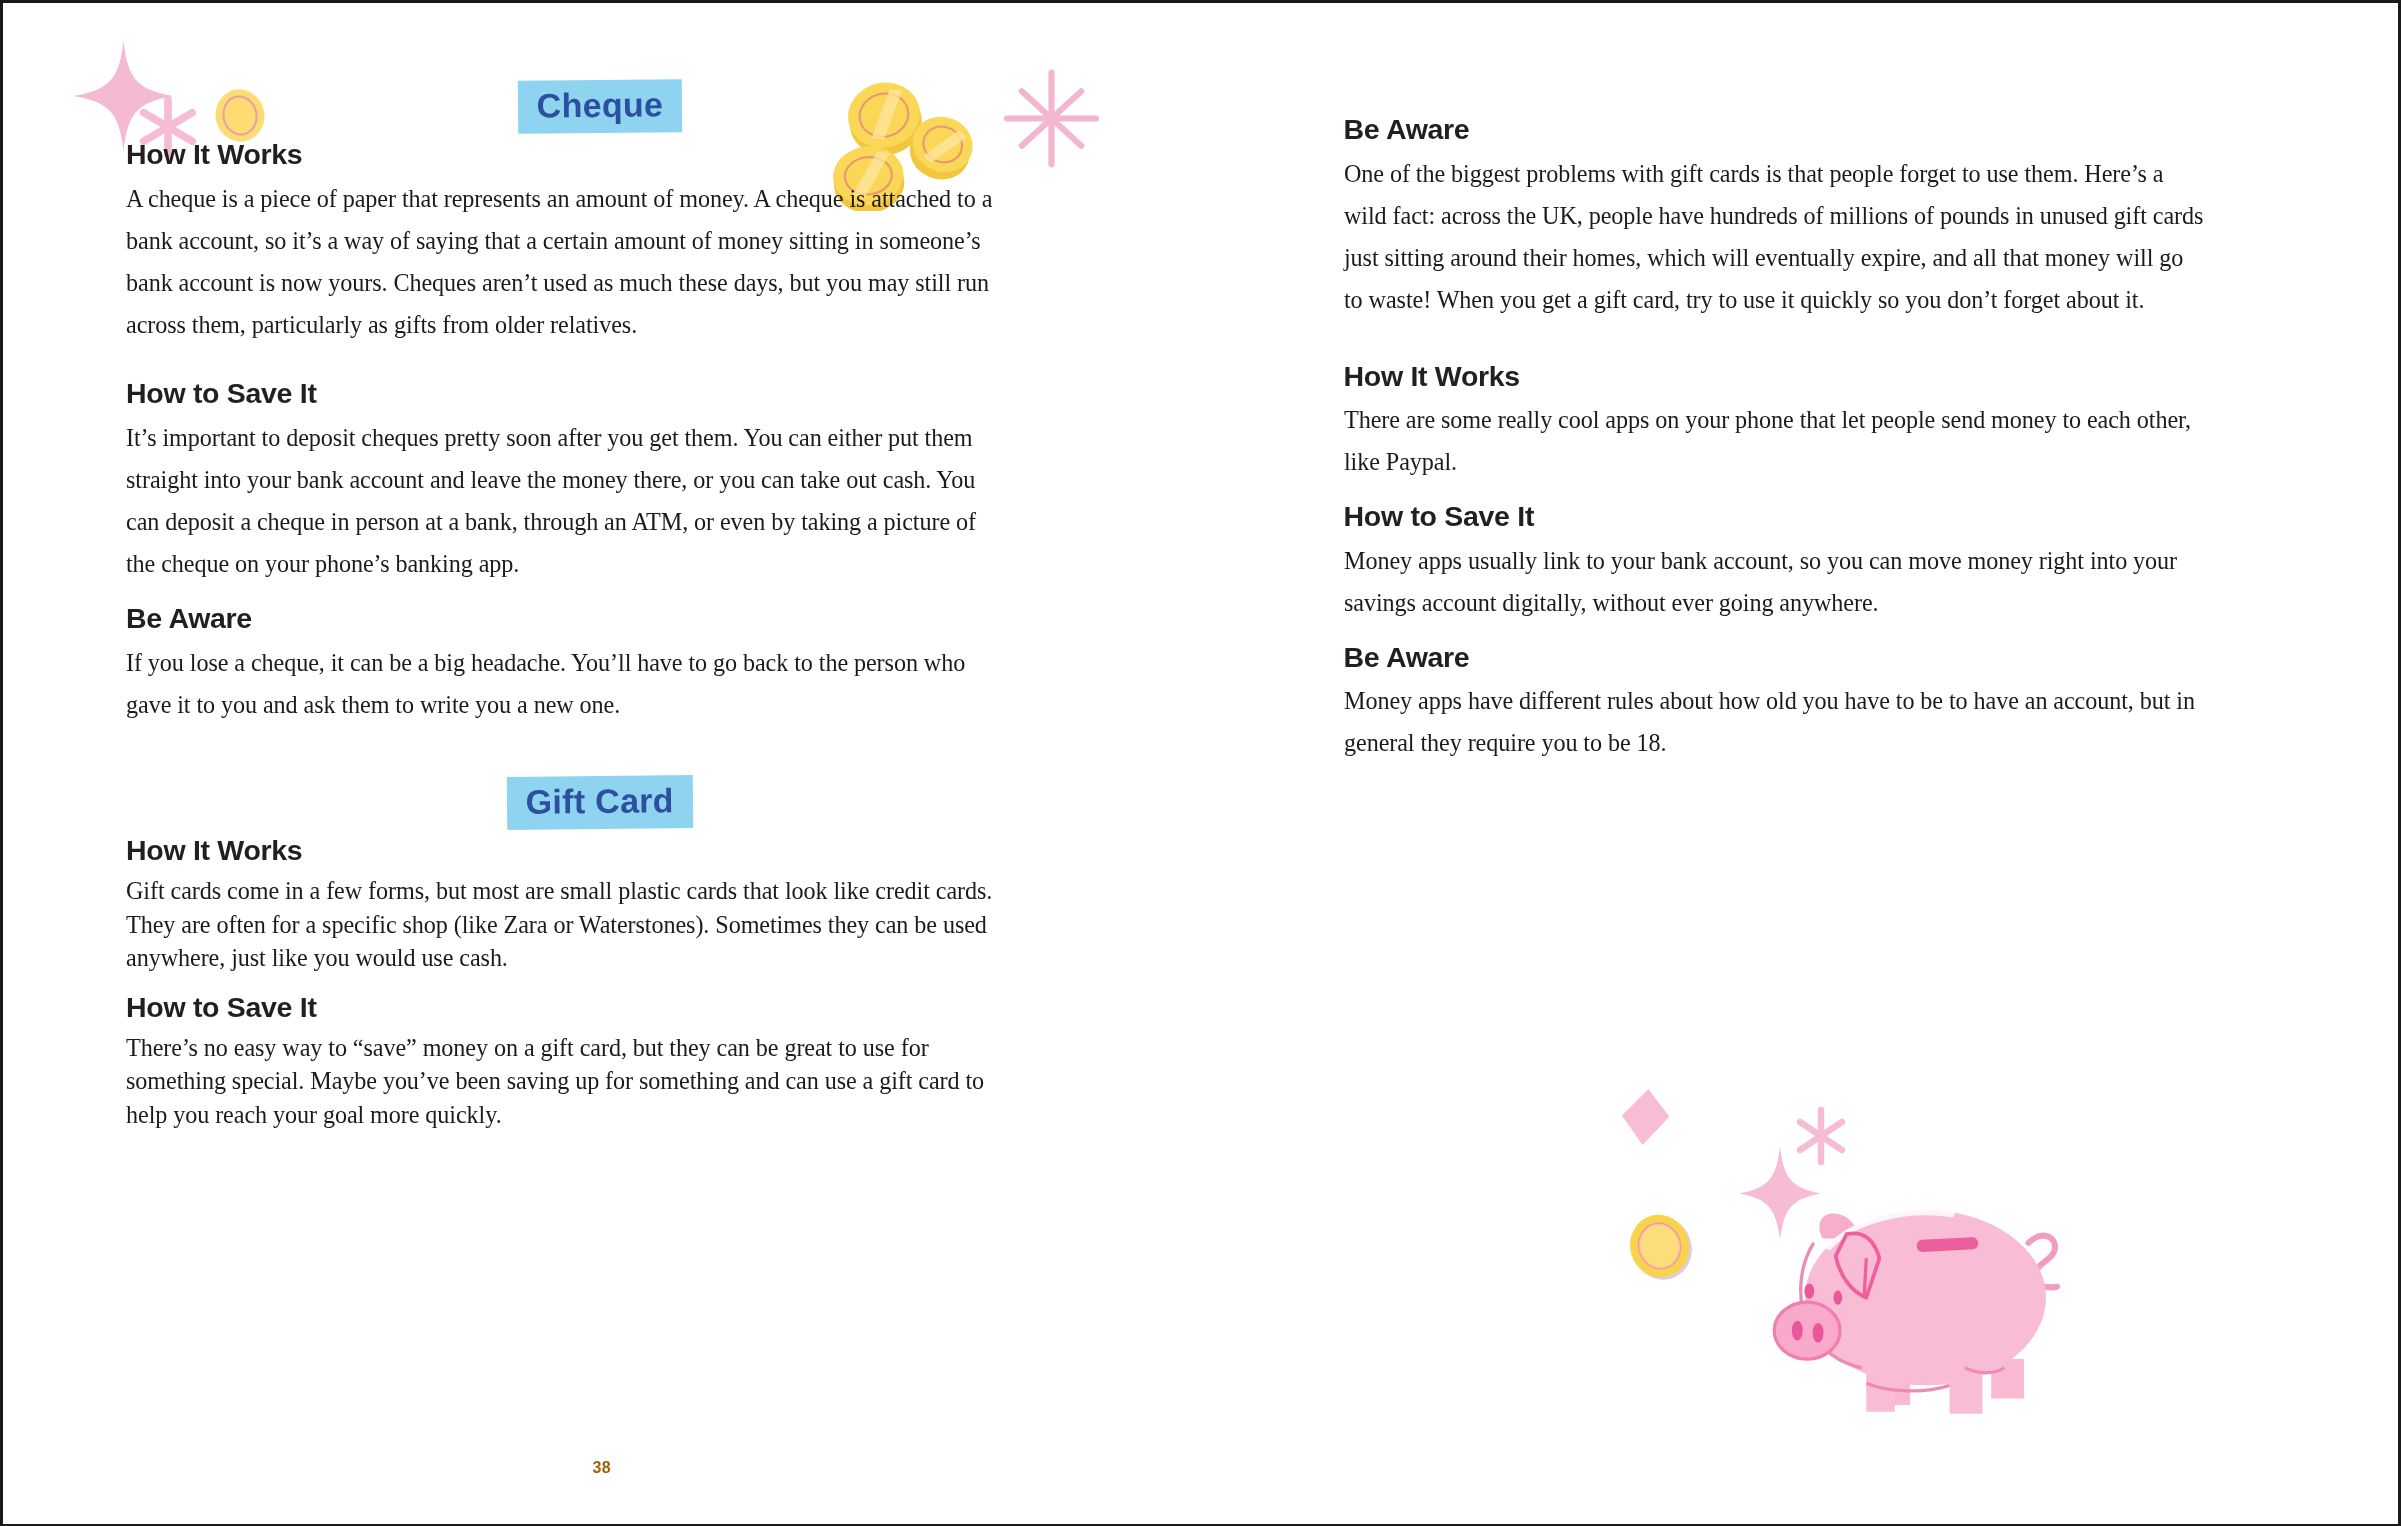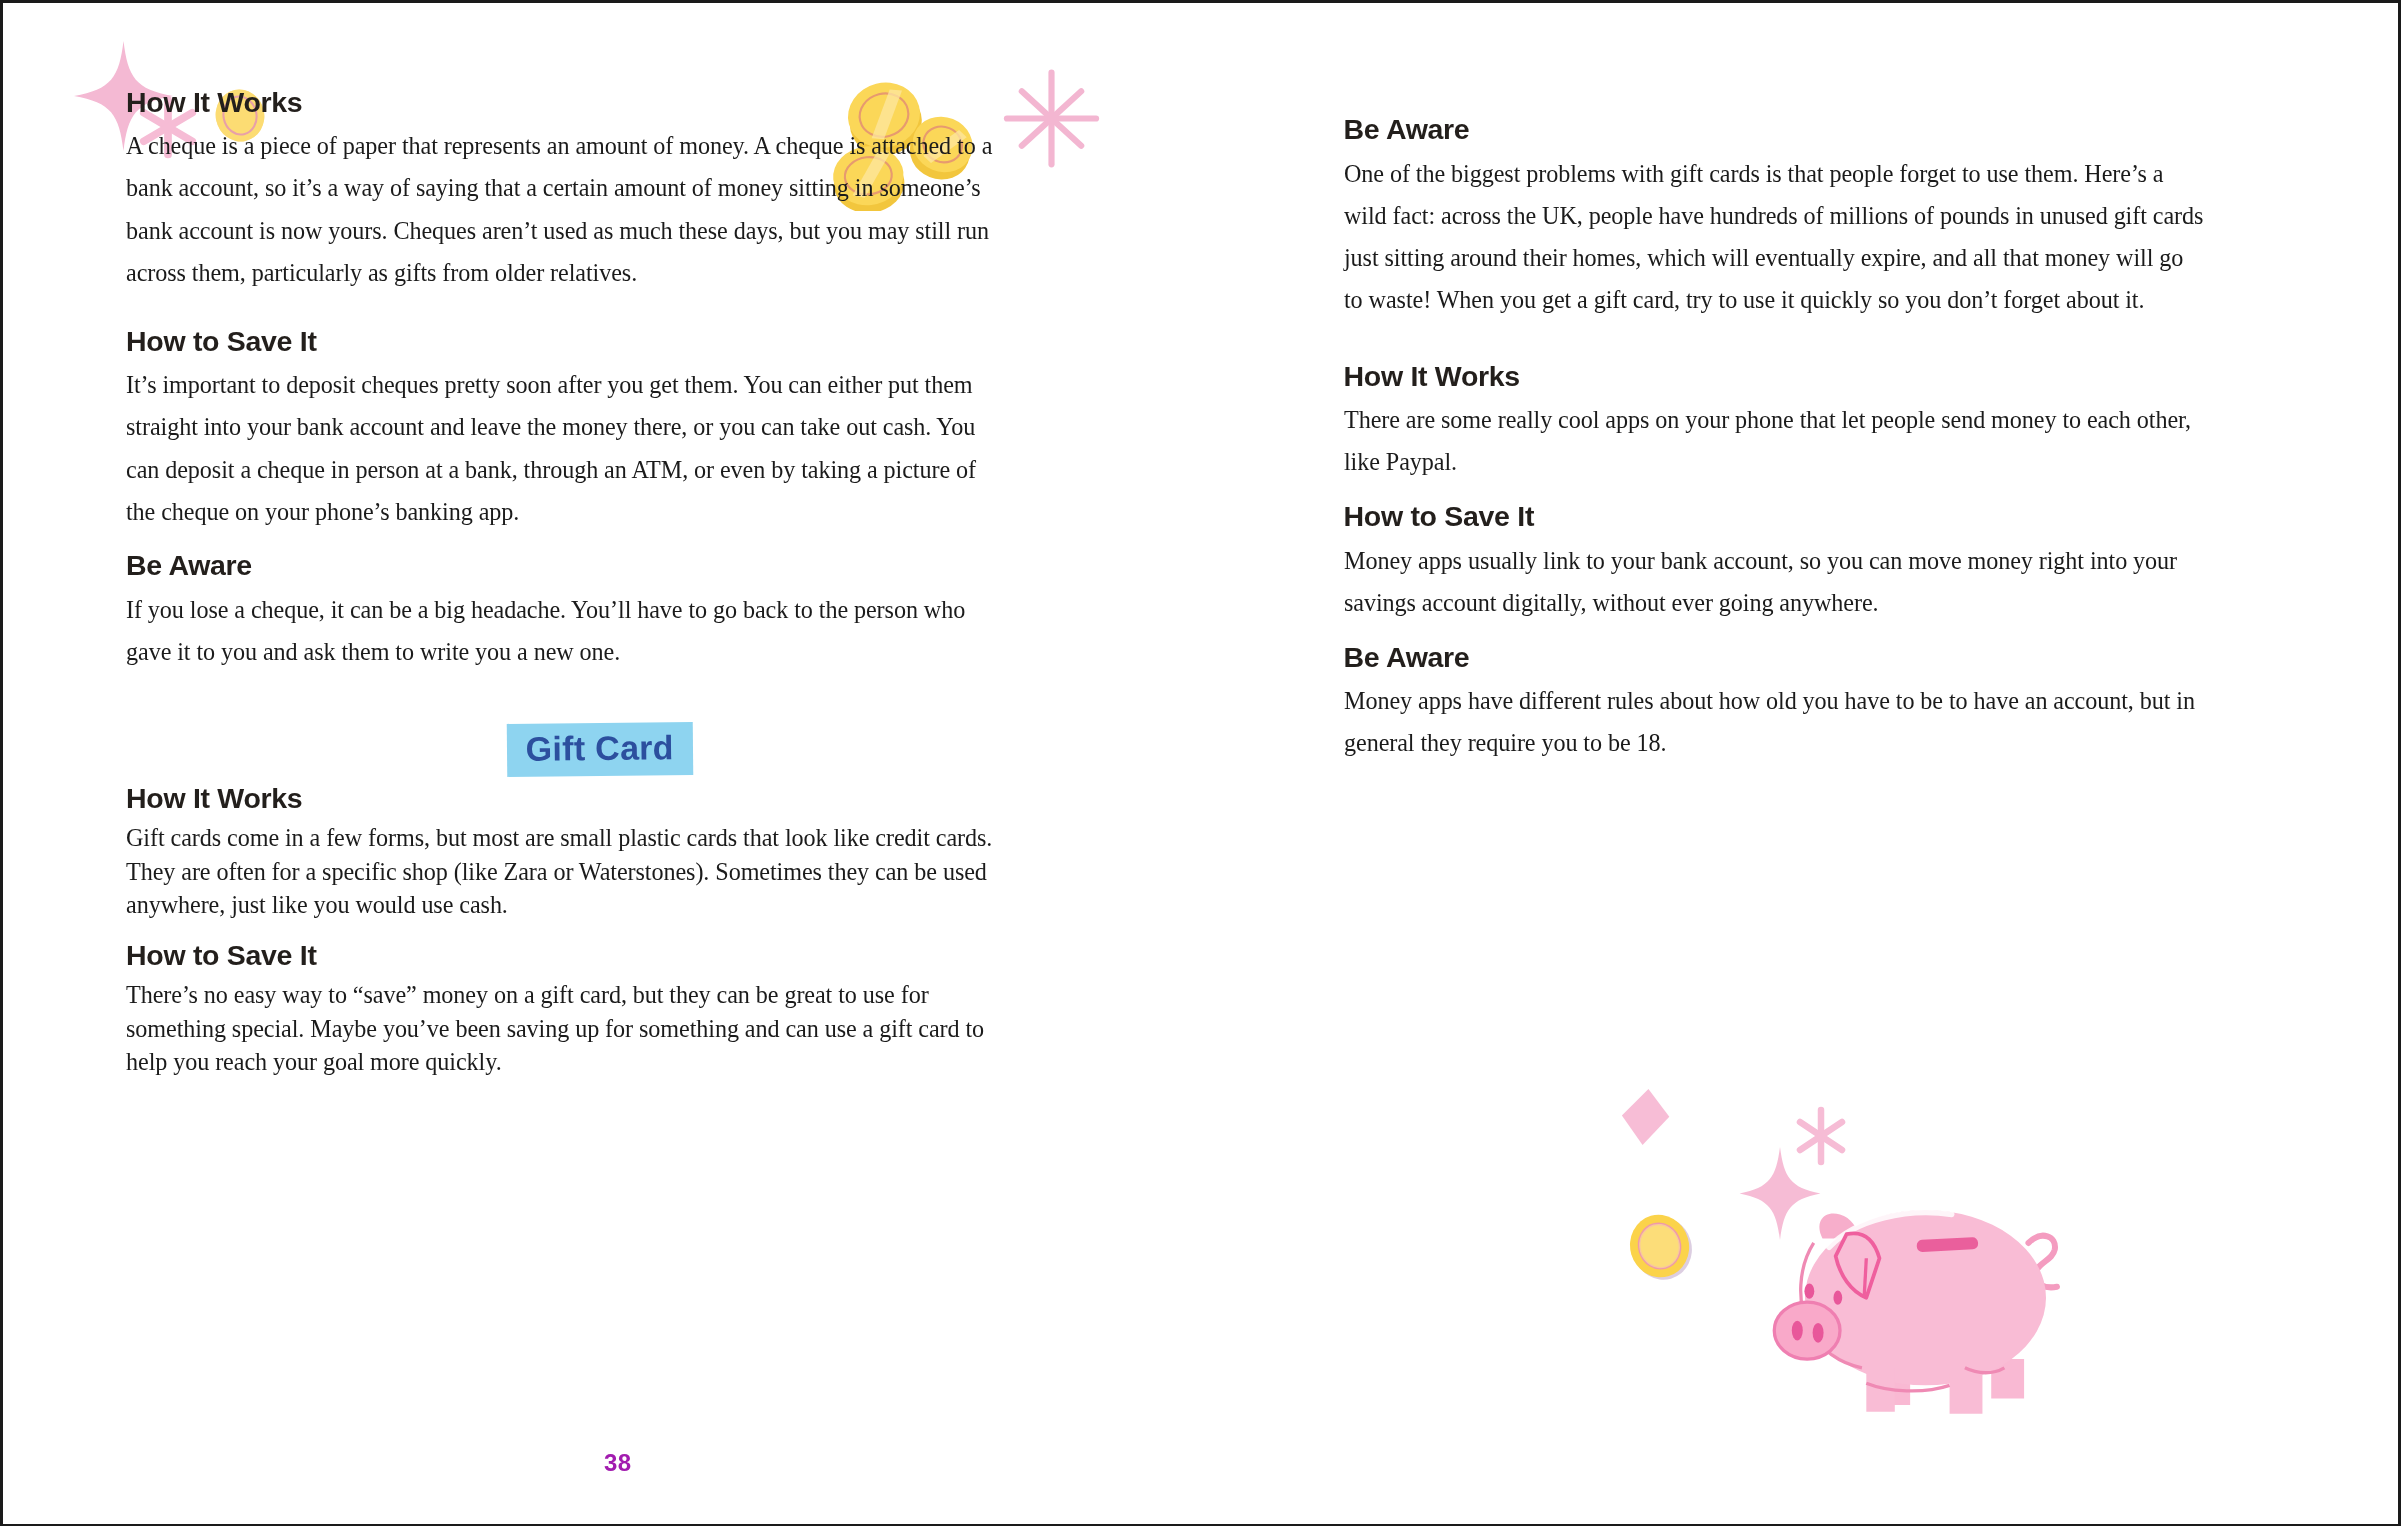--- a/index.html
+++ b/index.html
@@ -76,27 +76,27 @@
     letter-spacing: 0.3px;
     padding: 7.7px 18.7px 11px 18.7px;
     transform: rotate(-0.55deg);
     line-height: 1.0;
     white-space: nowrap;
   }
 
   .pagenum {
     position: absolute;
     bottom: 47px;
-    left: 16px;
+    left: 0;
     width: 100%;
     text-align: center;
     font-family: "Liberation Sans", sans-serif;
     font-weight: bold;
-    font-size: 24px;
-    color: #a21caf;
+    font-size: 16px;
+    color: #a16207;
     letter-spacing: 0.3px;
   }
 
   
   .gap-xs { height: 7.7px; }
   .gap-s  { height: 18.7px; }
   .gap-m  { height: 33px; }
   .gap-l  { height: 50px; }
 
   
@@ -150,20 +150,23 @@
         <line x1="40" y1="3" x2="40" y2="77"></line>
         <line x1="4" y1="40" x2="76" y2="40"></line>
         <line x1="16" y1="18" x2="64" y2="62"></line>
         <line x1="64" y1="18" x2="16" y2="62"></line>
       </g>
     </svg>
 
     <div class="content">
       <div style="height:77px"></div>
 
+      <div class="badge-wrap">
+        <span class="badge">Cheque</span>
+      </div>
 
       <div class="gap-xs"></div>
       <h2 class="sec-head">How It Works</h2>
       <div class="gap-xs"></div>
       <p class="body-text">A cheque is a piece of paper that represents an amount of money. A cheque is attached to a bank account, so it’s a way of saying that a certain amount of money sitting in someone’s bank account is now yours. Cheques aren’t used as much these days, but you may still run across them, particularly as gifts from older relatives.</p>
 
       <div class="gap-m"></div>
       <h2 class="sec-head">How to Save It</h2>
       <div class="gap-xs"></div>
       <p class="body-text">It’s important to deposit cheques pretty soon after you get them. You can either put them straight into your bank account and leave the money there, or you can take out cash. You can deposit a cheque in person at a bank, through an ATM, or even by taking a picture of the cheque on your phone’s banking app.</p>

